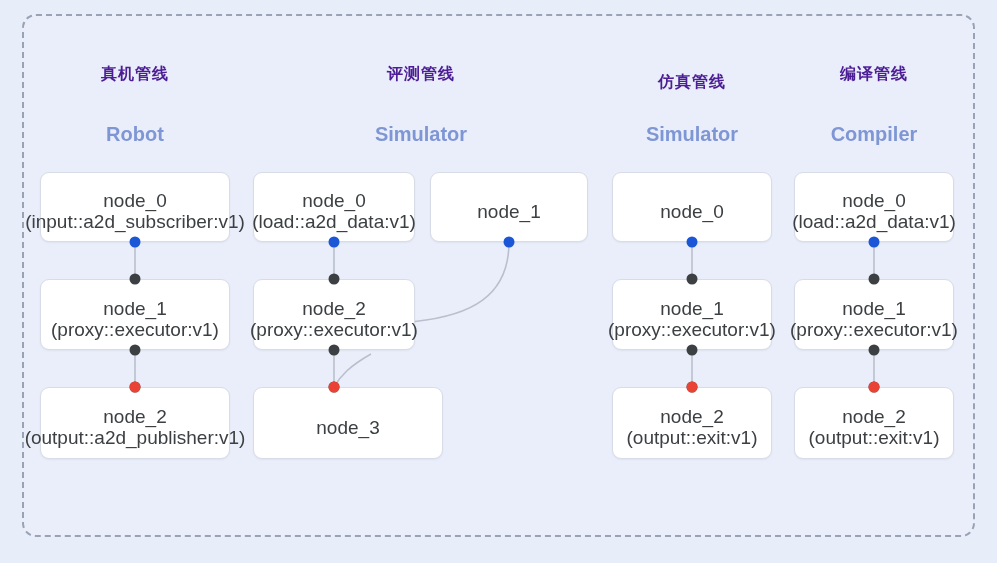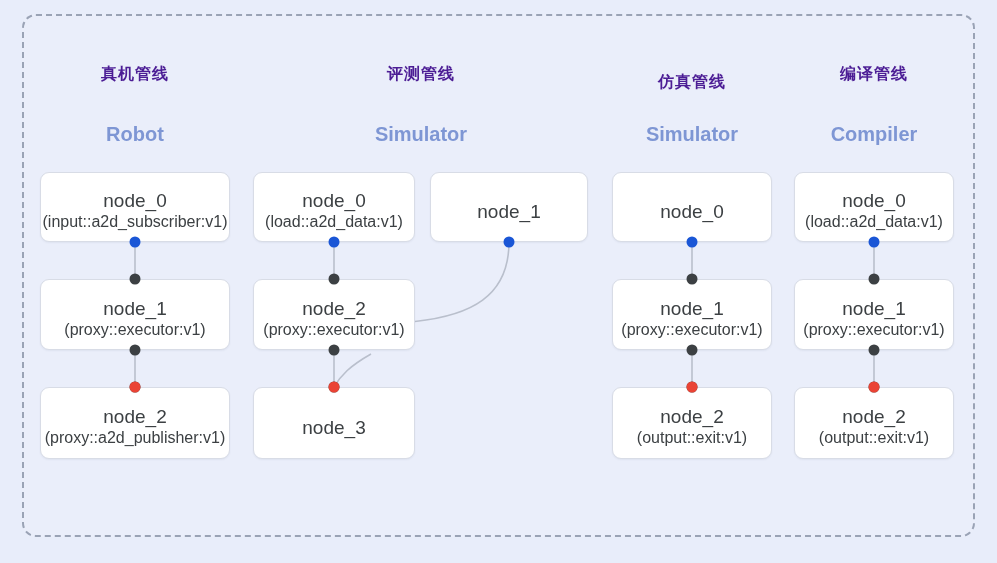--- a/index.html
+++ b/index.html
@@ -68,21 +68,21 @@
     text-align: center;
   }
   .node .nm {
     font-size: 19px;
     color: #3c4043;
     line-height: 21px;
     white-space: nowrap;
     margin-top: 8px;
   }
   .node .ty {
-    font-size: 16px;
+    font-size: 19px;
     color: #3c4043;
     line-height: 21px;
     white-space: nowrap;
   }
 
   
   .port {
     position: absolute;
     width: 11px;
     height: 11px;
@@ -127,34 +127,34 @@
       <div class="node" style="left: 40px; top: 172px; width: 190px; height: 70px;">
         <div class="nm">node_0</div>
         <div class="ty">(input::a2d_subscriber:v1)</div>
       </div>
       <div class="node" style="left: 40px; top: 279px; width: 190px; height: 71px;">
         <div class="nm">node_1</div>
         <div class="ty">(proxy::executor:v1)</div>
       </div>
       <div class="node" style="left: 40px; top: 387px; width: 190px; height: 72px;">
         <div class="nm">node_2</div>
-        <div class="ty">(proxy::a2d_publisher:v1)</div>
+        <div class="ty">(output::a2d_publisher:v1)</div>
       </div>
       <div class="node" style="left: 253px; top: 172px; width: 162px; height: 70px;">
         <div class="nm">node_0</div>
         <div class="ty">(load::a2d_data:v1)</div>
       </div>
       <div class="node" style="left: 430px; top: 172px; width: 158px; height: 70px;">
         <div class="nm">node_1</div>
       </div>
       <div class="node" style="left: 253px; top: 279px; width: 162px; height: 71px;">
         <div class="nm">node_2</div>
         <div class="ty">(proxy::executor:v1)</div>
       </div>
-      <div class="node" style="left: 253px; top: 387px; width: 162px; height: 72px;">
+      <div class="node" style="left: 253px; top: 387px; width: 190px; height: 72px;">
         <div class="nm">node_3</div>
       </div>
       <div class="node" style="left: 612px; top: 172px; width: 160px; height: 70px;">
         <div class="nm">node_0</div>
       </div>
       <div class="node" style="left: 612px; top: 279px; width: 160px; height: 71px;">
         <div class="nm">node_1</div>
         <div class="ty">(proxy::executor:v1)</div>
       </div>
       <div class="node" style="left: 612px; top: 387px; width: 160px; height: 72px;">

